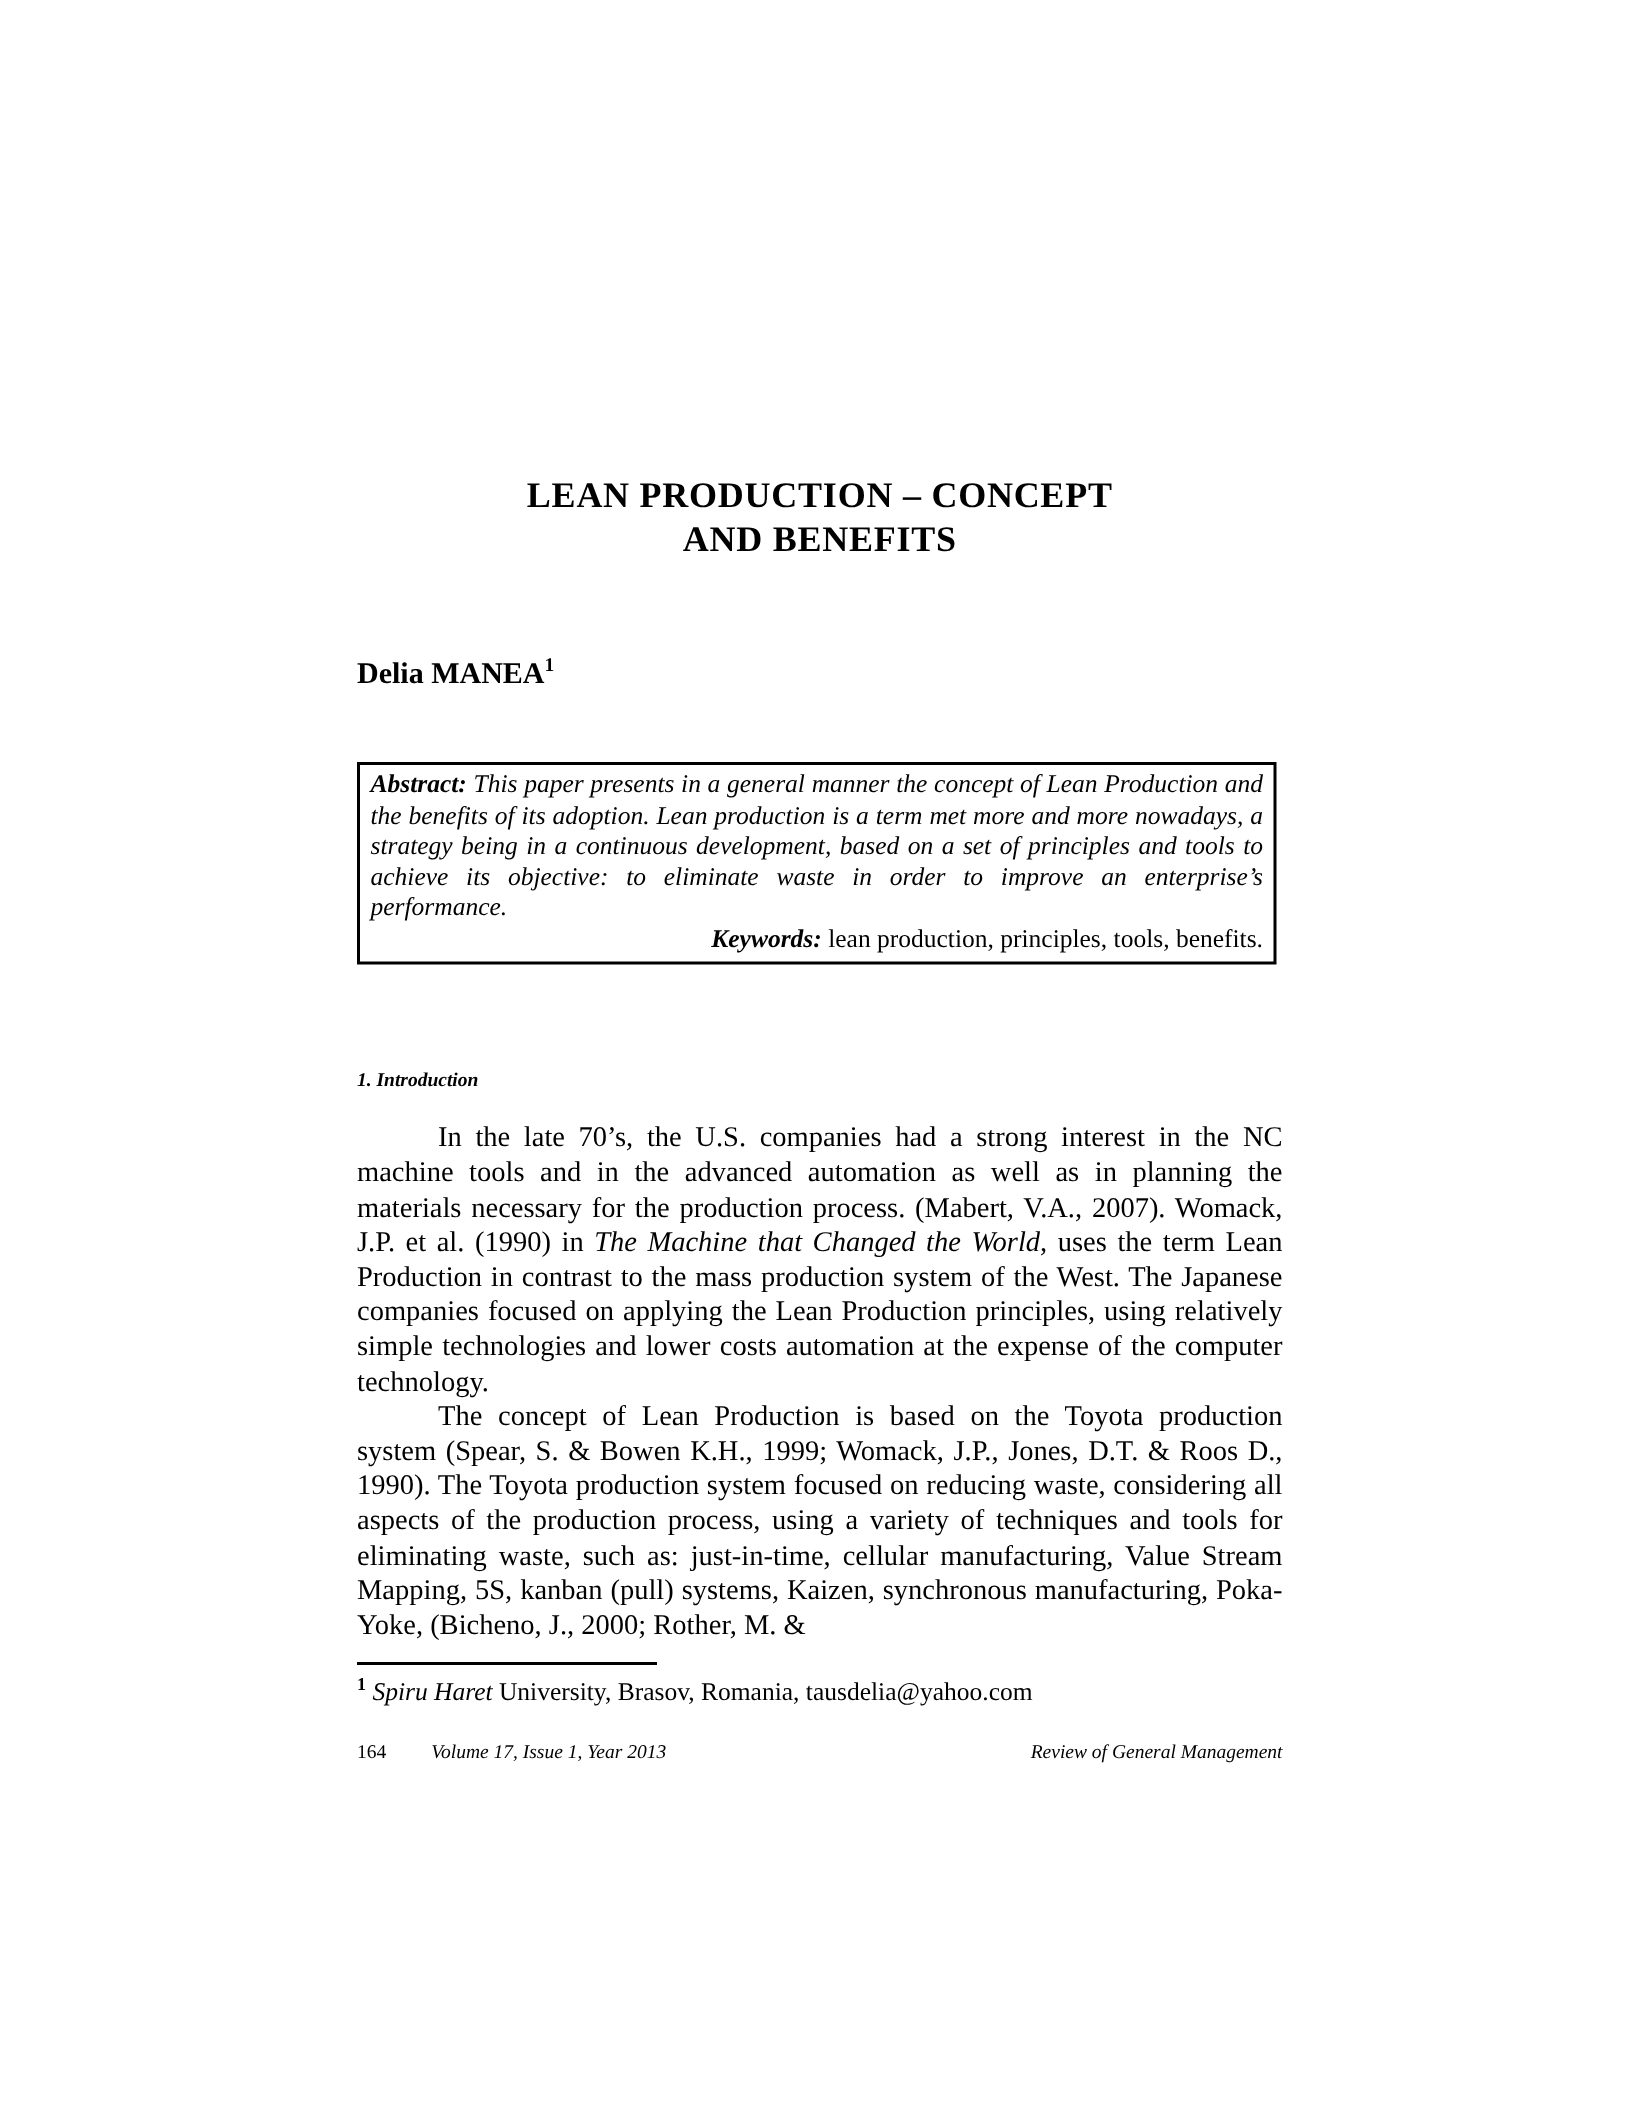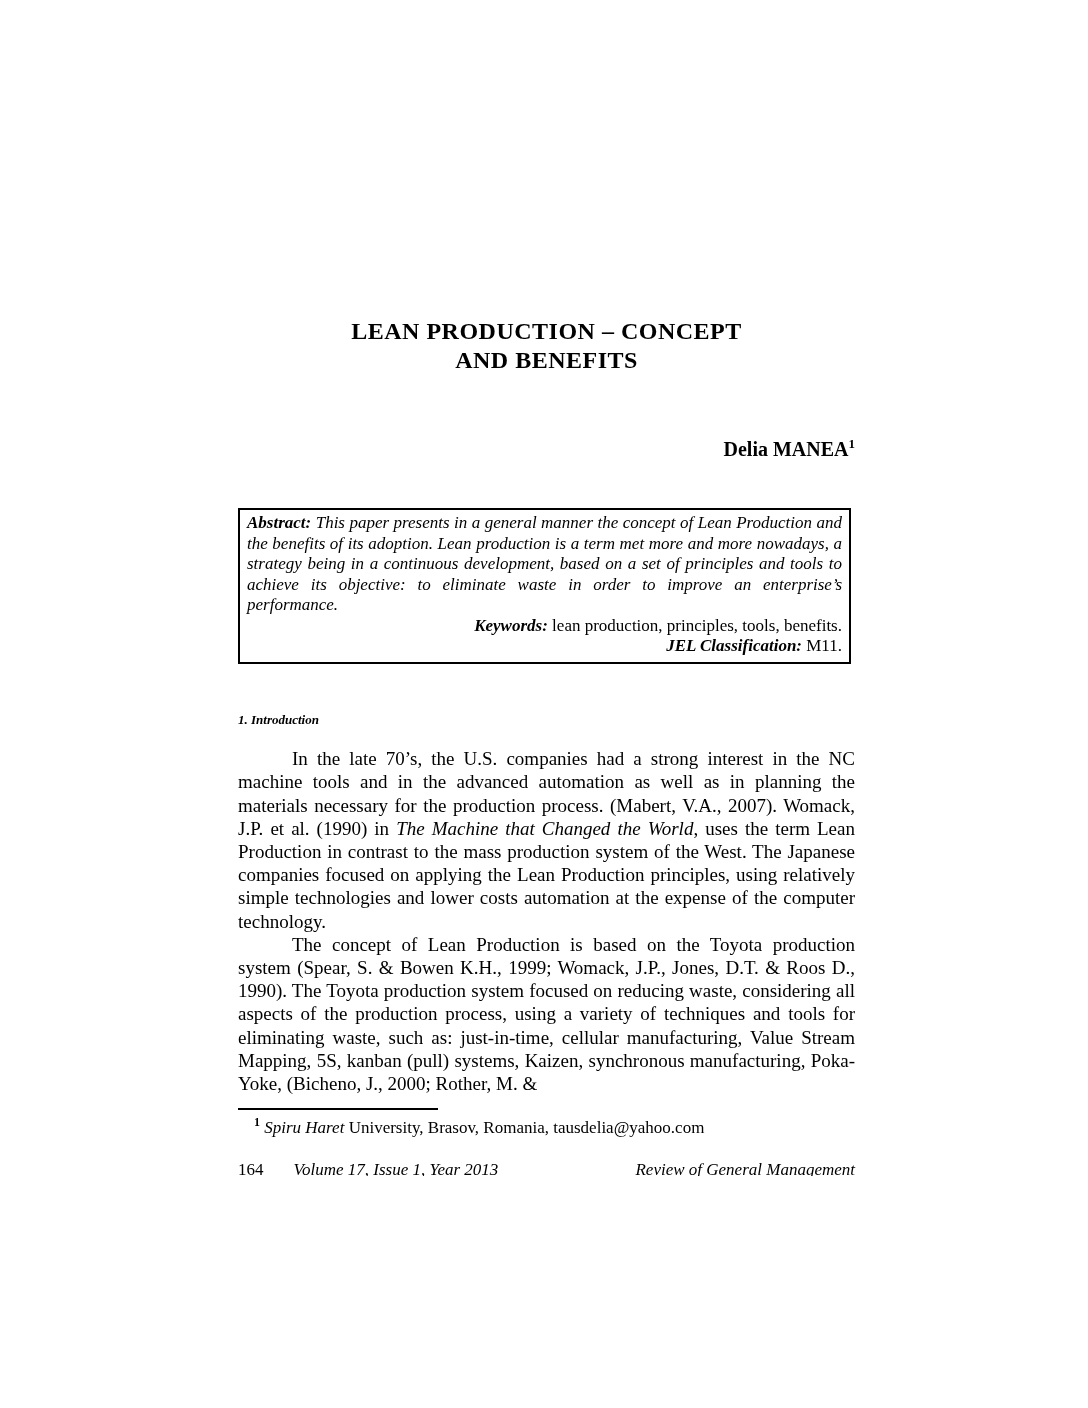--- a/index.html
+++ b/index.html
@@ -26,21 +26,20 @@
     font-size: 24px;
     font-weight: bold;
     line-height: 29px;
     letter-spacing: 0.5px;
   }
   .author-line {
     position: absolute;
     top: 438px;
     left: 238px;
     width: 617px;
-    text-align: right;
     font-size: 20px;
     font-weight: bold;
   }
   .author-line sup {
     font-size: 13px;
     line-height: 0;
   }
   .abstract-box {
     position: absolute;
     top: 508px;
@@ -89,36 +88,36 @@
     position: absolute;
     top: 1108px;
     left: 238px;
     width: 200px;
     height: 0;
     border-top: 2px solid #000000;
   }
   .footnote {
     position: absolute;
     top: 1117px;
-    left: 254px;
+    left: 238px;
     width: 617px;
     font-size: 17px;
     line-height: 21px;
   }
   .footnote sup {
     font-size: 12px;
     font-weight: bold;
     line-height: 0;
   }
   .page-footer {
     position: absolute;
     top: 1160px;
     left: 238px;
     width: 617px;
-    font-size: 17px;
+    font-size: 13px;
     display: flex;
     align-items: baseline;
   }
   .page-footer .page-num {
     font-style: normal;
     margin-right: 30px;
   }
   .page-footer .vol {
     font-style: italic;
   }
@@ -137,21 +136,20 @@
     <span>AND BENEFITS</span>
   </h1>
 
   <div class="author-line">
     <span>Delia MANEA</span><sup>1</sup>
   </div>
 
   <div class="abstract-box">
     <p class="abstract-par"><span class="bi">Abstract:</span><span> This paper presents in a general manner the concept of Lean Production and the benefits of its adoption. Lean production is a term met more and more nowadays, a strategy being in a continuous development, based on a set of principles and tools to achieve its objective: to eliminate waste in order to improve an enterprise’s performance.</span></p>
     <p class="abs-line"><span class="bi">Keywords:</span><span> lean production, principles, tools, benefits.</span></p>
-    <p class="abs-line"><span class="bi">JEL Classification:</span><span> M11.</span></p>
   </div>
 
   <div class="section-body">
     <h2 class="section-heading">1. Introduction</h2>
     <p class="para"><span>In the late 70’s, the U.S. companies had a strong interest in the NC machine tools and in the advanced automation as well as in planning the materials necessary for the production process. (Mabert, V.A., 2007). Womack, J.P. et al. (1990) in </span><em>The Machine that Changed the World</em><span>, uses the term Lean Production in contrast to the mass production system of the West. The Japanese companies focused on applying the Lean Production principles, using relatively simple technologies and lower costs automation at the expense of the computer technology.</span></p>
     <p class="para">The concept of Lean Production is based on the Toyota production system (Spear, S. &amp; Bowen K.H., 1999; Womack, J.P., Jones, D.T. &amp; Roos D., 1990). The Toyota production system focused on reducing waste, considering all aspects of the production process, using a variety of techniques and tools for eliminating waste, such as: just-in-time, cellular manufacturing, Value Stream Mapping, 5S, kanban (pull) systems, Kaizen, synchronous manufacturing, Poka-Yoke, (Bicheno,  J., 2000; Rother, M. &amp;</p>
   </div>
 
   <div class="footnote-rule"></div>
 

